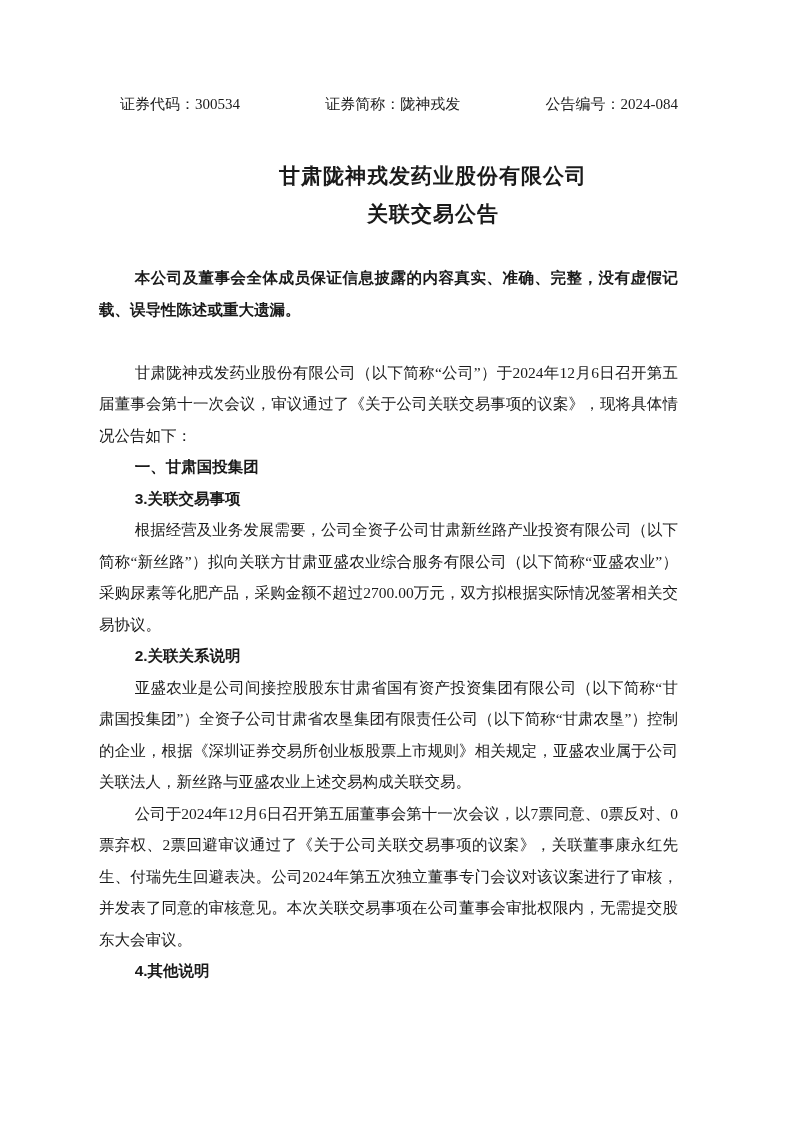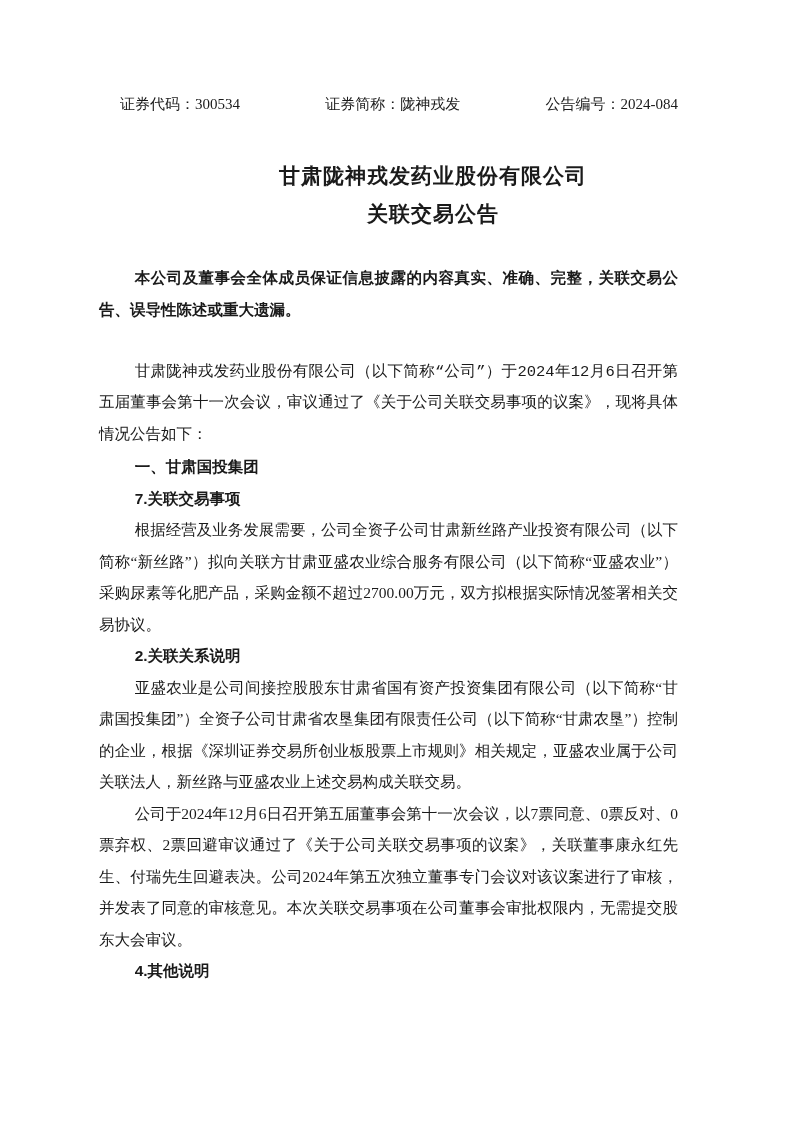--- a/index.html
+++ b/index.html
@@ -58,47 +58,46 @@
     font-size: inherit;
     line-height: inherit;
     text-indent: 2.3em;
   }
   .hei {
     font-family: "Liberation Sans", "DejaVu Sans", sans-serif;
     font-weight: 700;
   }
   .gap-before {
     margin-top: 31.5px !important;
-    font-family: Liberation Mono, monospace;
   }
 </style>
 </head>
 <body>
 
 <div class="page">
 
   <div class="header-row">
     <span>证券代码：300534</span>
     <span>证券简称：陇神戎发</span>
     <span>公告编号：2024-084</span>
   </div>
 
   <div class="title-block">
     <div>甘肃陇神戎发药业股份有限公司</div>
     <div>关联交易公告</div>
   </div>
 
   <div class="content">
-    <p class="hei">本公司及董事会全体成员保证信息披露的内容真实、准确、完整，关联交易公告、误导性陈述或重大遗漏。</p>
+    <p class="hei">本公司及董事会全体成员保证信息披露的内容真实、准确、完整，没有虚假记载、误导性陈述或重大遗漏。</p>
 
     <p class="gap-before">甘肃陇神戎发药业股份有限公司（以下简称“公司”）于2024年12月6日召开第五届董事会第十一次会议，审议通过了《关于公司关联交易事项的议案》，现将具体情况公告如下：</p>
 
     <h3 class="hei">一、甘肃国投集团</h3>
 
-    <h4 class="hei">7.关联交易事项</h4>
+    <h4 class="hei">3.关联交易事项</h4>
     <p>根据经营及业务发展需要，公司全资子公司甘肃新丝路产业投资有限公司（以下简称“新丝路”）拟向关联方甘肃亚盛农业综合服务有限公司（以下简称“亚盛农业”）采购尿素等化肥产品，采购金额不超过2700.00万元，双方拟根据实际情况签署相关交易协议。</p>
 
     <h4 class="hei">2.关联关系说明</h4>
     <p>亚盛农业是公司间接控股股东甘肃省国有资产投资集团有限公司（以下简称“甘肃国投集团”）全资子公司甘肃省农垦集团有限责任公司（以下简称“甘肃农垦”）控制的企业，根据《深圳证券交易所创业板股票上市规则》相关规定，亚盛农业属于公司关联法人，新丝路与亚盛农业上述交易构成关联交易。</p>
 
     <p>公司于2024年12月6日召开第五届董事会第十一次会议，以7票同意、0票反对、0票弃权、2票回避审议通过了《关于公司关联交易事项的议案》，关联董事康永红先生、付瑞先生回避表决。公司2024年第五次独立董事专门会议对该议案进行了审核，并发表了同意的审核意见。本次关联交易事项在公司董事会审批权限内，无需提交股东大会审议。</p>
 
     <h4 class="hei">4.其他说明</h4>
   </div>
 

